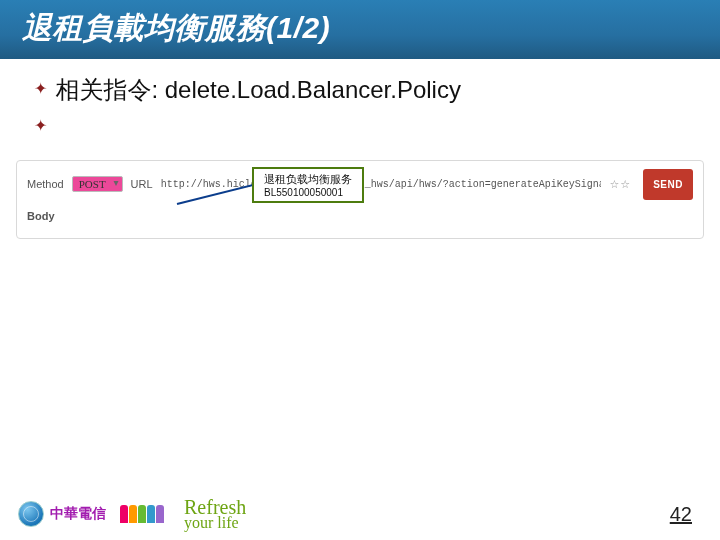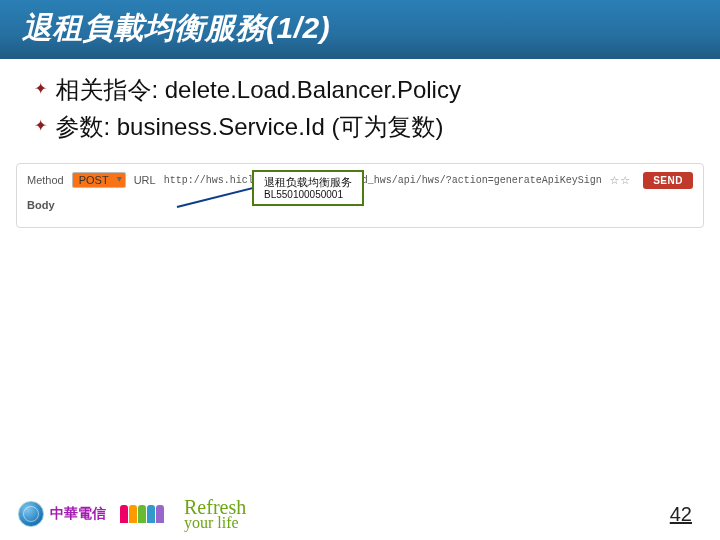--- a/index.html
+++ b/index.html
@@ -5,25 +5,25 @@
   * { box-sizing: border-box; margin: 0; padding: 0; }
   html, body { width: 720px; height: 540px; font-family: "Microsoft JhengHei", Arial, sans-serif; background: #fff; }
   .slide { position: relative; width: 720px; height: 540px; }
   .title-bar { background: linear-gradient(180deg, #2a7fb5 0%, #266fa1 60%, #1f5a82 100%); color: #fff; padding: 8px 22px 10px; font-size: 30px; font-weight: 700; font-style: italic; letter-spacing: 0.5px; }
   .content { padding: 14px 34px 0; }
   .bullet { display: flex; align-items: flex-start; gap: 8px; font-size: 24px; color: #111; line-height: 1.45; margin-bottom: 2px; }
   .bullet .mark { color: #8a1f1f; font-size: 16px; line-height: 32px; }
   .panel { margin: 18px 16px 0; border: 1px solid #d9d9d9; border-radius: 4px; padding: 8px 10px 12px; font-family: Arial, Helvetica, sans-serif; }
   .row1 { display: flex; align-items: center; gap: 8px; font-size: 11px; color: #555; position: relative; }
   .lbl { color: #555; }
-  .sel { border: 1px solid #bbb; background: #f97316; padding: 1px 16px 1px 6px; position: relative; border-radius: 2px; color: #333; }
+  .sel { border: 1px solid #bbb; background: #ec4899; padding: 1px 16px 1px 6px; position: relative; border-radius: 2px; color: #333; font-family: Liberation Serif, serif; }
   .sel::after { content: "▾"; position: absolute; right: 3px; top: 0; color: #666; font-size: 10px; }
   .url { font-family: "Courier New", monospace; font-size: 10px; color: #555; flex: 1; white-space: nowrap; overflow: hidden; }
   .stars { color: #999; font-size: 11px; letter-spacing: 1px; margin-right: 4px; }
-  .send { background: #c0392b; color: #fff; font-weight: 700; font-size: 10px; padding: 3px 10px; border-radius: 3px; letter-spacing: 0.5px; }
+  .send { background: #c0392b; color: #fff; font-weight: 700; font-size: 10px; padding: 10px 10px; border-radius: 3px; letter-spacing: 0.5px; }
   .callout { position: absolute; left: 225px; top: -2px; background: #fff; border: 2px solid #4d7c0f; border-radius: 0; padding: 4px 10px 2px; font-size: 11px; color: #111; line-height: 1.25; z-index: 5; }
   .callout .l1 { font-weight: 400; }
   .callout .l2 { font-family: Arial; font-size: 10px; color: #111; }
   .pointer { position: absolute; left: 150px; top: 34px; width: 100px; height: 2px; background: #0b3d8c; transform-origin: left center; transform: rotate(-14deg); z-index: 4; }
   .body-lbl { font-size: 11px; color: #555; margin: 10px 0 4px; font-weight: 700; }
   .body-box { border: 1px solid #ccc; border-radius: 3px; padding: 6px 8px 18px; font-family: "Courier New", monospace; font-size: 9.5px; color: #666; line-height: 1.5; word-break: break-all; position: relative; }
   .hl { border: 2px solid #c0392b; padding: 0 2px; display: inline-block; line-height: 1.2; }
   .resize { position: absolute; right: 4px; bottom: 2px; width: 8px; height: 8px; background: repeating-linear-gradient(135deg, #999 0 1px, transparent 1px 3px); }
   .footer { position: absolute; left: 0; right: 0; bottom: 0; height: 52px; display: flex; align-items: center; padding: 0 18px; }
   .logo { display: flex; align-items: center; gap: 6px; }
@@ -43,21 +43,20 @@
 <div class="slide">
   <div class="title-bar">退租負載均衡服務(1/2)</div>
 
   <div class="content">
     <div class="bullet">
       <span class="mark">✦</span>
       <span>相关指令: delete.Load.Balancer.Policy</span>
     </div>
     <div class="bullet">
       <span class="mark">✦</span>
-      <span>参数: business.Service.Id  (可为复数)</span>
     </div>
   </div>
 
   <div class="panel">
     <div class="row1">
       <span class="lbl">Method</span>
       <span class="sel">POST</span>
       <span class="lbl">URL</span>
       <span class="url">http://hws.hicloud.hinet.net/cloud_hws/api/hws/?action=generateApiKeySignature&amp;chtAuthType=</span>
       <span class="stars">☆☆</span>

